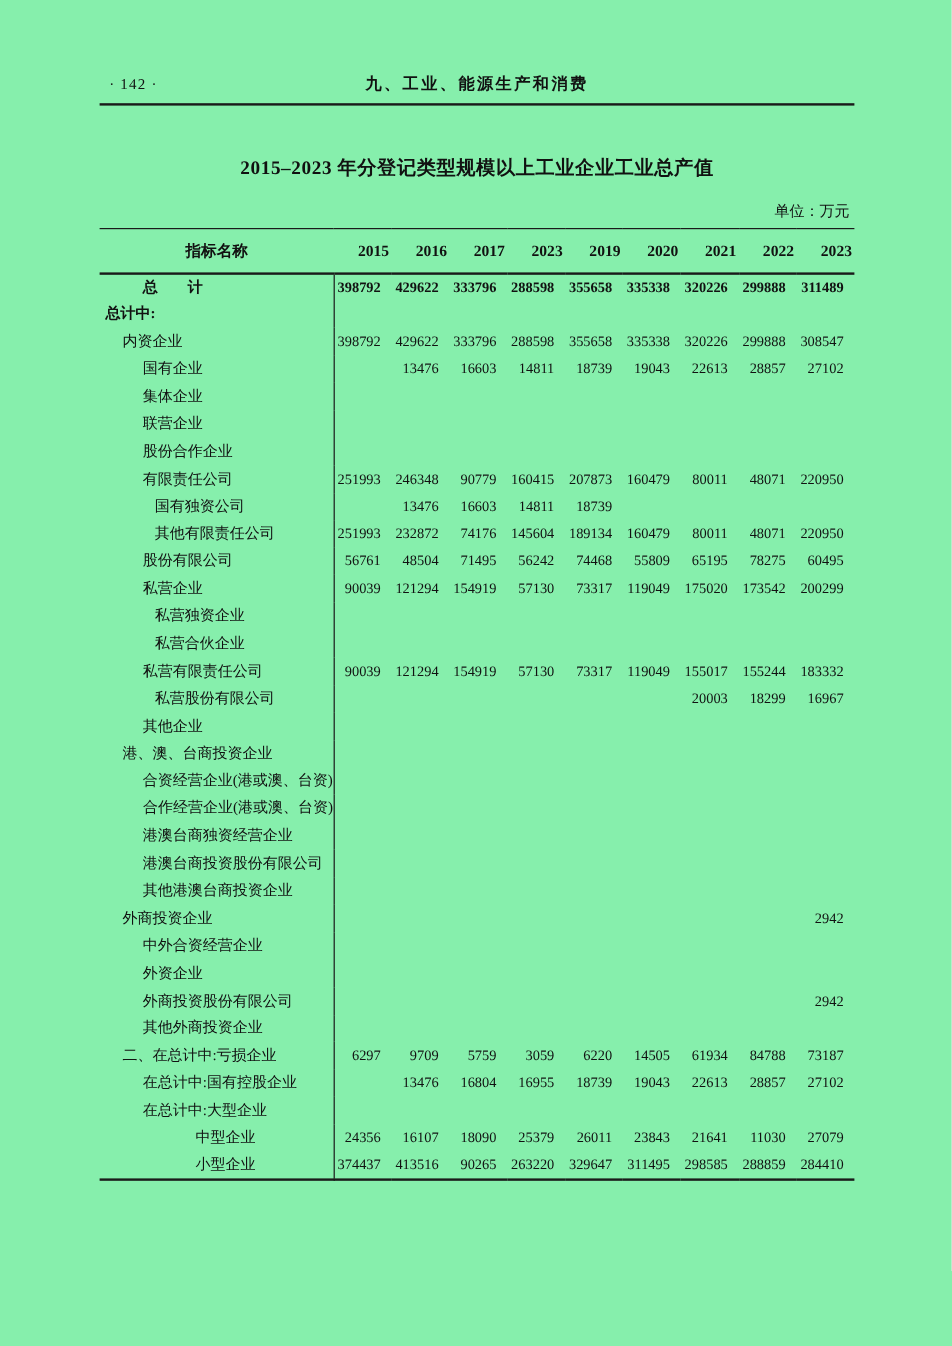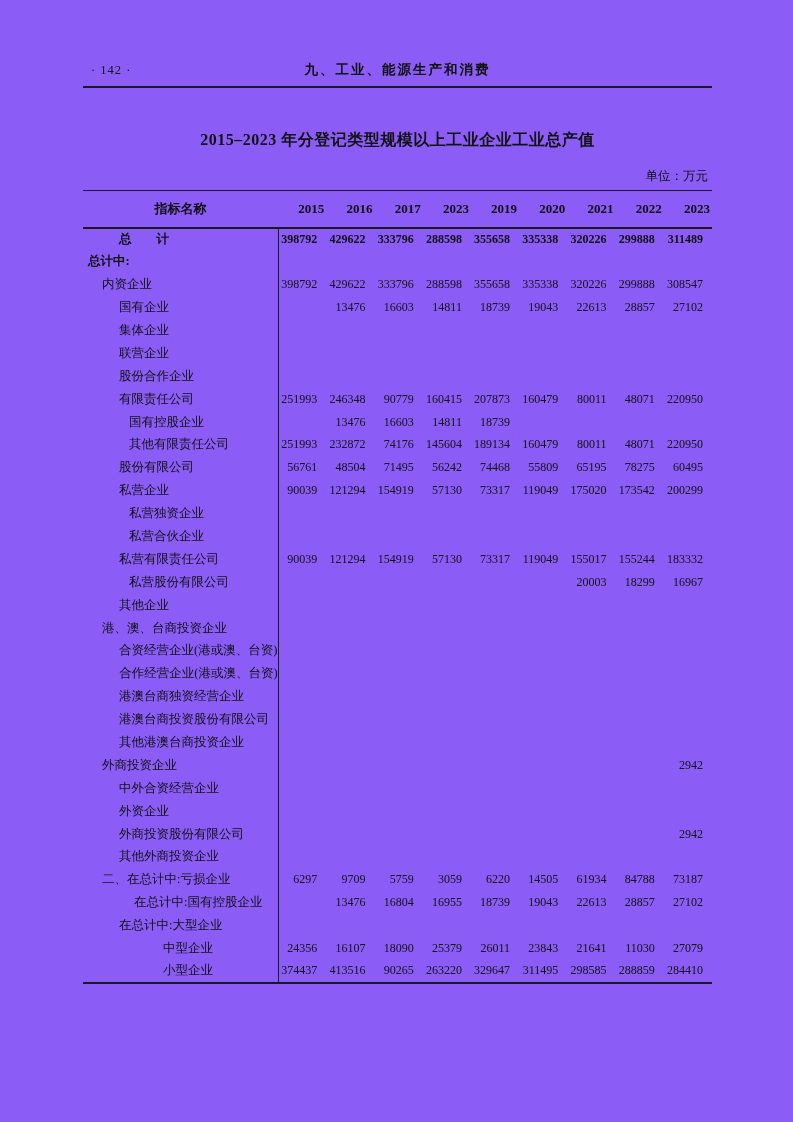--- a/index.html
+++ b/index.html
@@ -2,21 +2,21 @@
 <html><head>
 <meta charset="utf-8">
 <style>
   * { margin: 0; padding: 0; box-sizing: border-box; }
   html, body { background: #e8e8e8; }
   .page {
     position: relative;
     width: 793px;
     height: 1122px;
     margin: 0 auto;
-    background: #8b5cf6;
+    background: #86efac;
     font-family: "Liberation Serif", "DejaVu Serif", serif;
     color: #111;
     overflow: hidden;
   }
   .content {
     position: absolute;
     left: 83px;
     top: 60px;
     width: 629px;
   }
@@ -228,21 +228,21 @@
             <td class="val">246348</td>
             <td class="val">90779</td>
             <td class="val">160415</td>
             <td class="val">207873</td>
             <td class="val">160479</td>
             <td class="val">80011</td>
             <td class="val">48071</td>
             <td class="val">220950</td>
           </tr>
           <tr>
-            <td class="name" style="padding-left: 46px;">国有控股企业</td>
+            <td class="name" style="padding-left: 46px;">国有独资公司</td>
             <td class="val"></td>
             <td class="val">13476</td>
             <td class="val">16603</td>
             <td class="val">14811</td>
             <td class="val">18739</td>
             <td class="val"></td>
             <td class="val"></td>
             <td class="val"></td>
             <td class="val"></td>
           </tr>
@@ -480,21 +480,21 @@
             <td class="val">9709</td>
             <td class="val">5759</td>
             <td class="val">3059</td>
             <td class="val">6220</td>
             <td class="val">14505</td>
             <td class="val">61934</td>
             <td class="val">84788</td>
             <td class="val">73187</td>
           </tr>
           <tr>
-            <td class="name" style="padding-left: 36px; text-align: center;">在总计中:国有控股企业</td>
+            <td class="name" style="padding-left: 36px;">在总计中:国有控股企业</td>
             <td class="val"></td>
             <td class="val">13476</td>
             <td class="val">16804</td>
             <td class="val">16955</td>
             <td class="val">18739</td>
             <td class="val">19043</td>
             <td class="val">22613</td>
             <td class="val">28857</td>
             <td class="val">27102</td>
           </tr>

